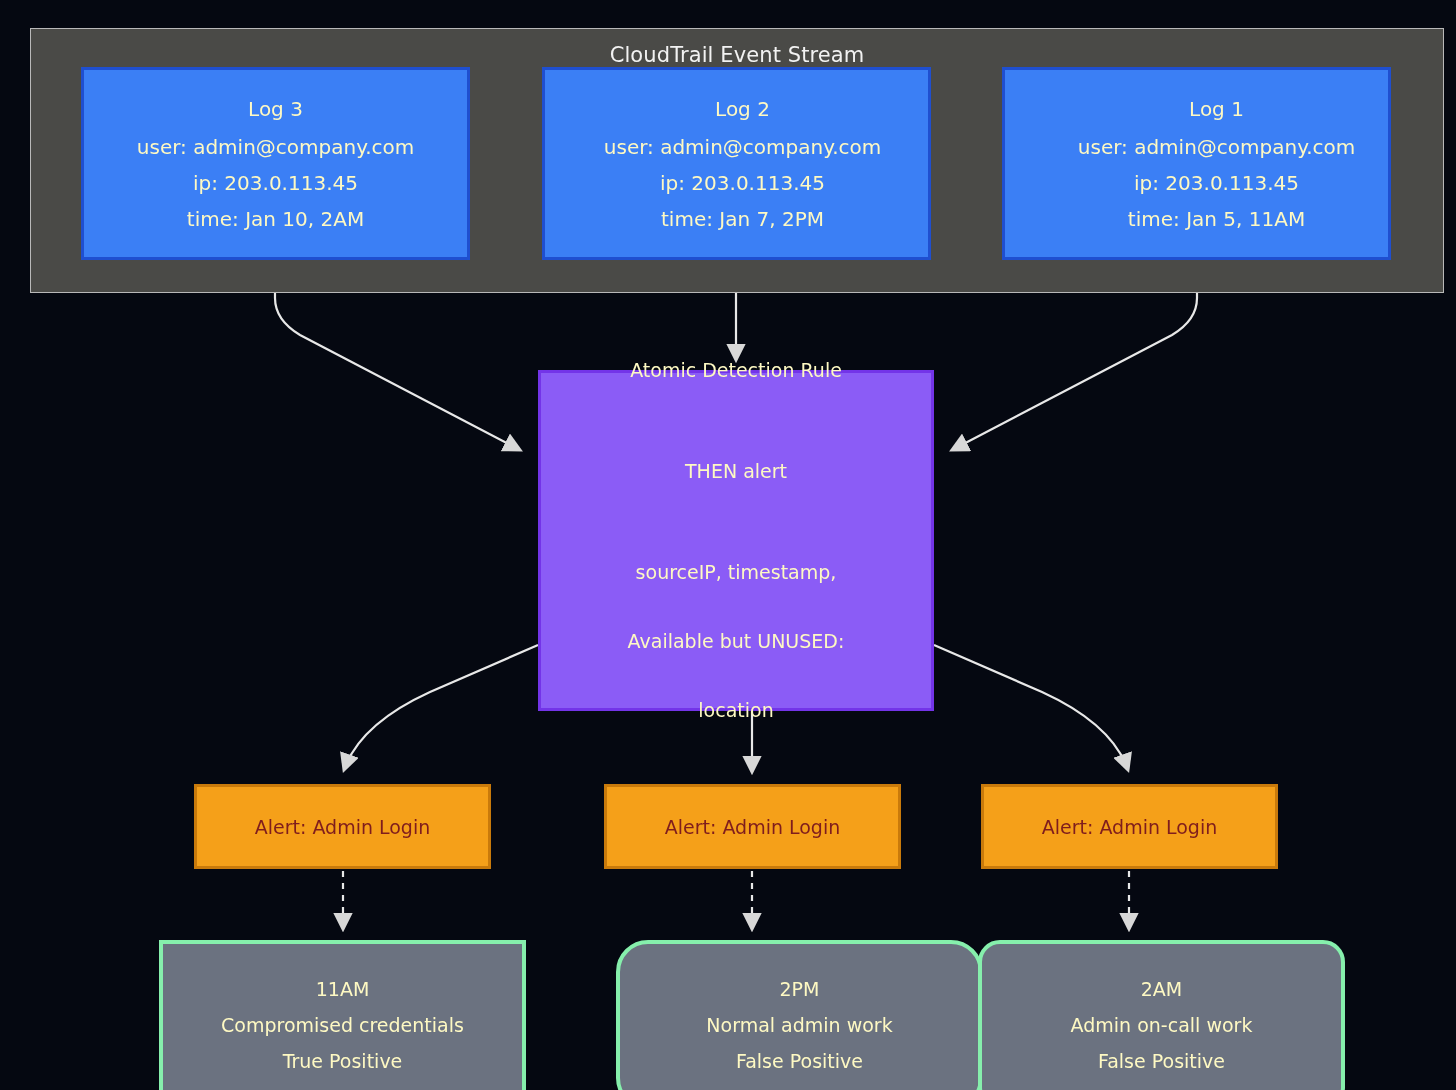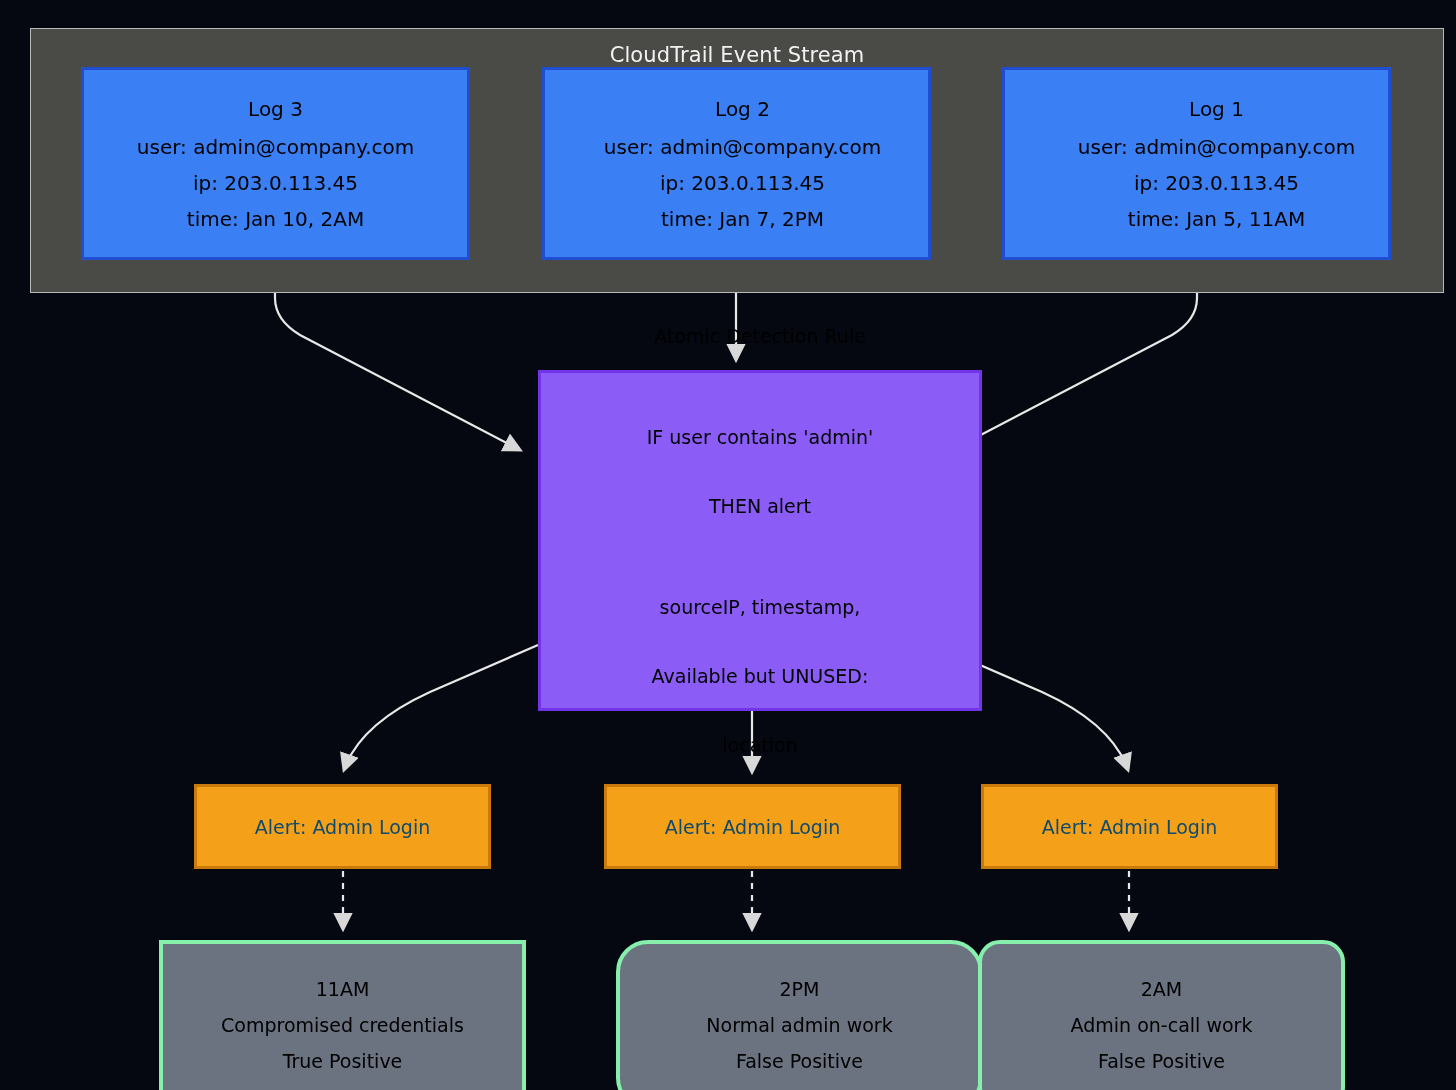--- a/index.html
+++ b/index.html
@@ -50,21 +50,21 @@
 
   
   .node {
     position: absolute;
     box-sizing: border-box;
     display: flex;
     flex-direction: column;
     align-items: center;
     justify-content: center;
     text-align: center;
-    color: #000000;
+    color: #fef9c3;
   }
   .node .line { display: block; white-space: nowrap; }
 
   
   .log-node {
     background: #3b7ff5;
     border: 3px solid #1f4fd0;
     width: 389px;
     height: 193px;
     top: 47px;
@@ -73,39 +73,39 @@
   }
   .log-node .title { font-size: 20px; margin-bottom: 2px; }
   #log3 { left: 81px; }
   #log2 { left: 542px; padding-left: 12px; }
   #log1 { left: 1002px; padding-left: 40px; }
 
   
   #rule {
     left: 538px;
     top: 350px;
-    width: 444px;
+    width: 396px;
     height: 341px;
     background: #8b5cf6;
     border: 3px solid #7334e8;
     font-size: 19px;
     line-height: 37px;
     gap: 32px;
   }
   #rule .gap { height: 34px; }
 
   
   .alert-node {
     background: #f5a019;
     border: 3px solid #c97a0b;
     width: 297px;
     height: 85px;
     top: 764px;
     font-size: 19px;
-    color: #0c4a6e;
+    color: #7f1d1d;
   }
   #alert1 { left: 194px; }
   #alert2 { left: 604px; }
   #alert3 { left: 981px; }
 
   
   .outcome-node {
     background: #6b7280;
     border: 4px solid #86efac;
     width: 367px;
@@ -177,21 +177,20 @@
   <div class="node log-node" id="log1">
     <span class="line title">Log 1</span>
     <span class="line">user: admin@company.com</span>
     <span class="line">ip: 203.0.113.45</span>
     <span class="line">time: Jan 5, 11AM</span>
   </div>
 
   <div class="node" id="rule">
     <span class="line">Atomic Detection Rule</span>
     <span class="gap"></span>
-    <span class="line">IF user contains 'admin'</span>
     <span class="line">THEN alert</span>
     <span class="gap"></span>
     <span class="line">sourceIP, timestamp,</span>
     <span class="line">Available but UNUSED:</span>
     <span class="line">location</span>
   </div>
 
   <div class="node alert-node" id="alert1">
     <span class="line">Alert: Admin Login</span>
   </div>

